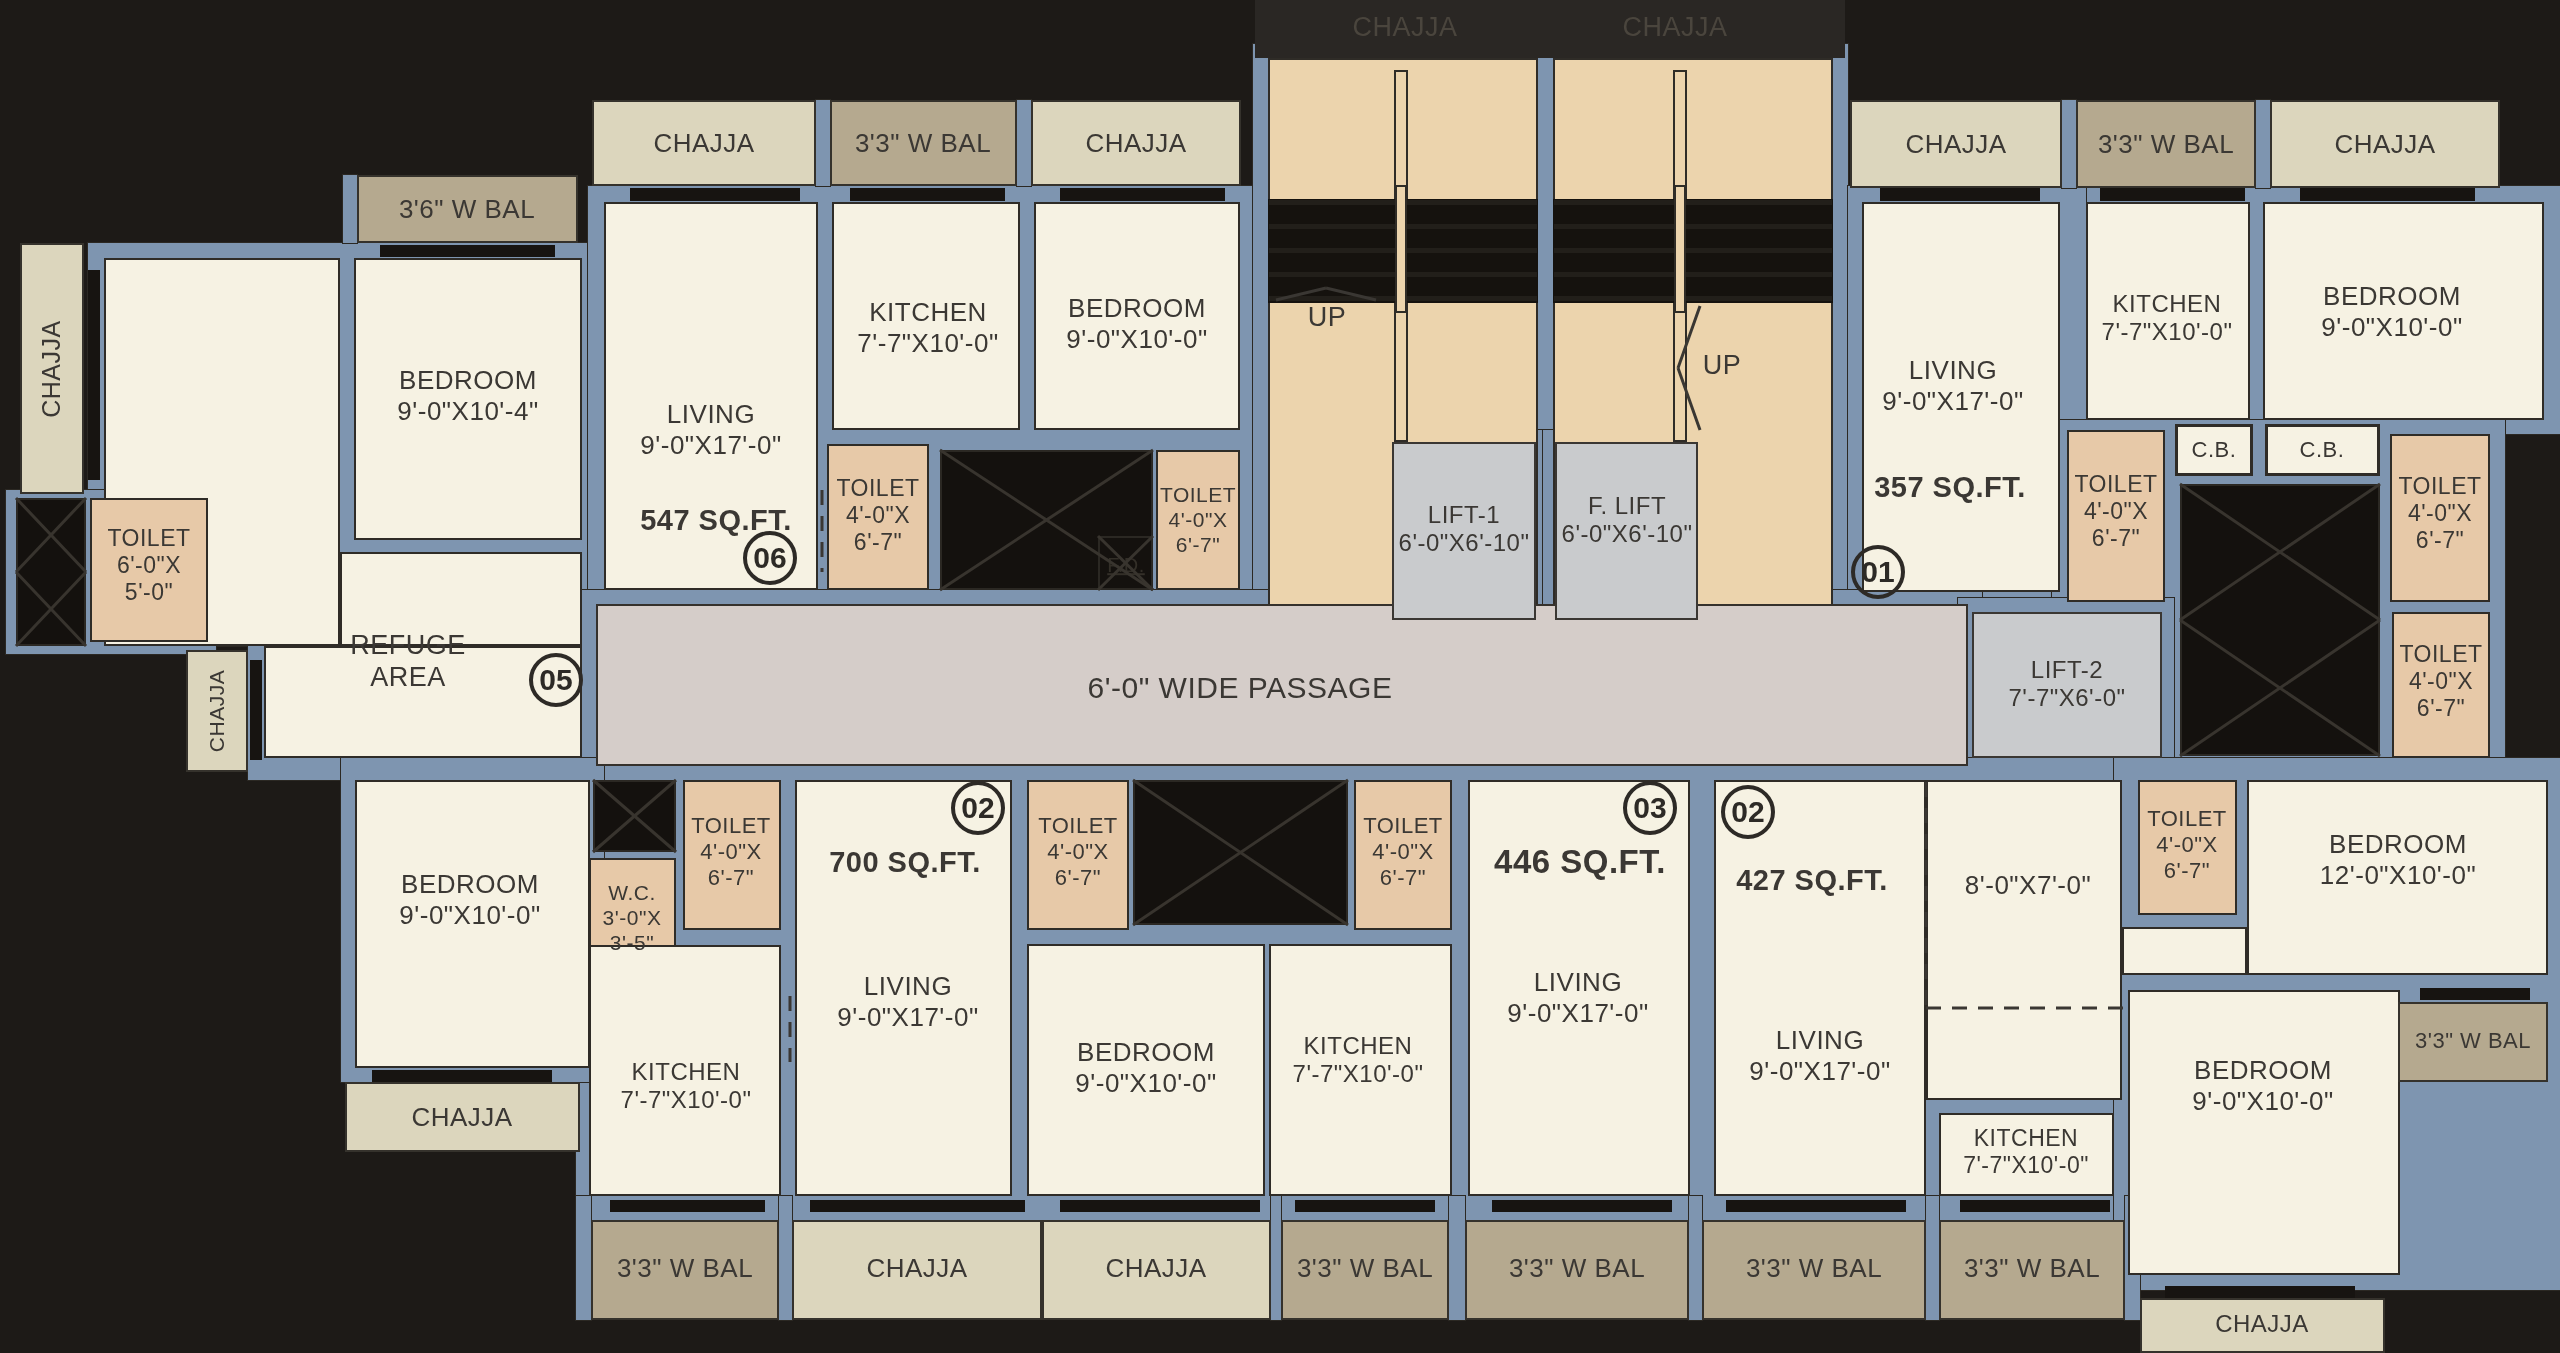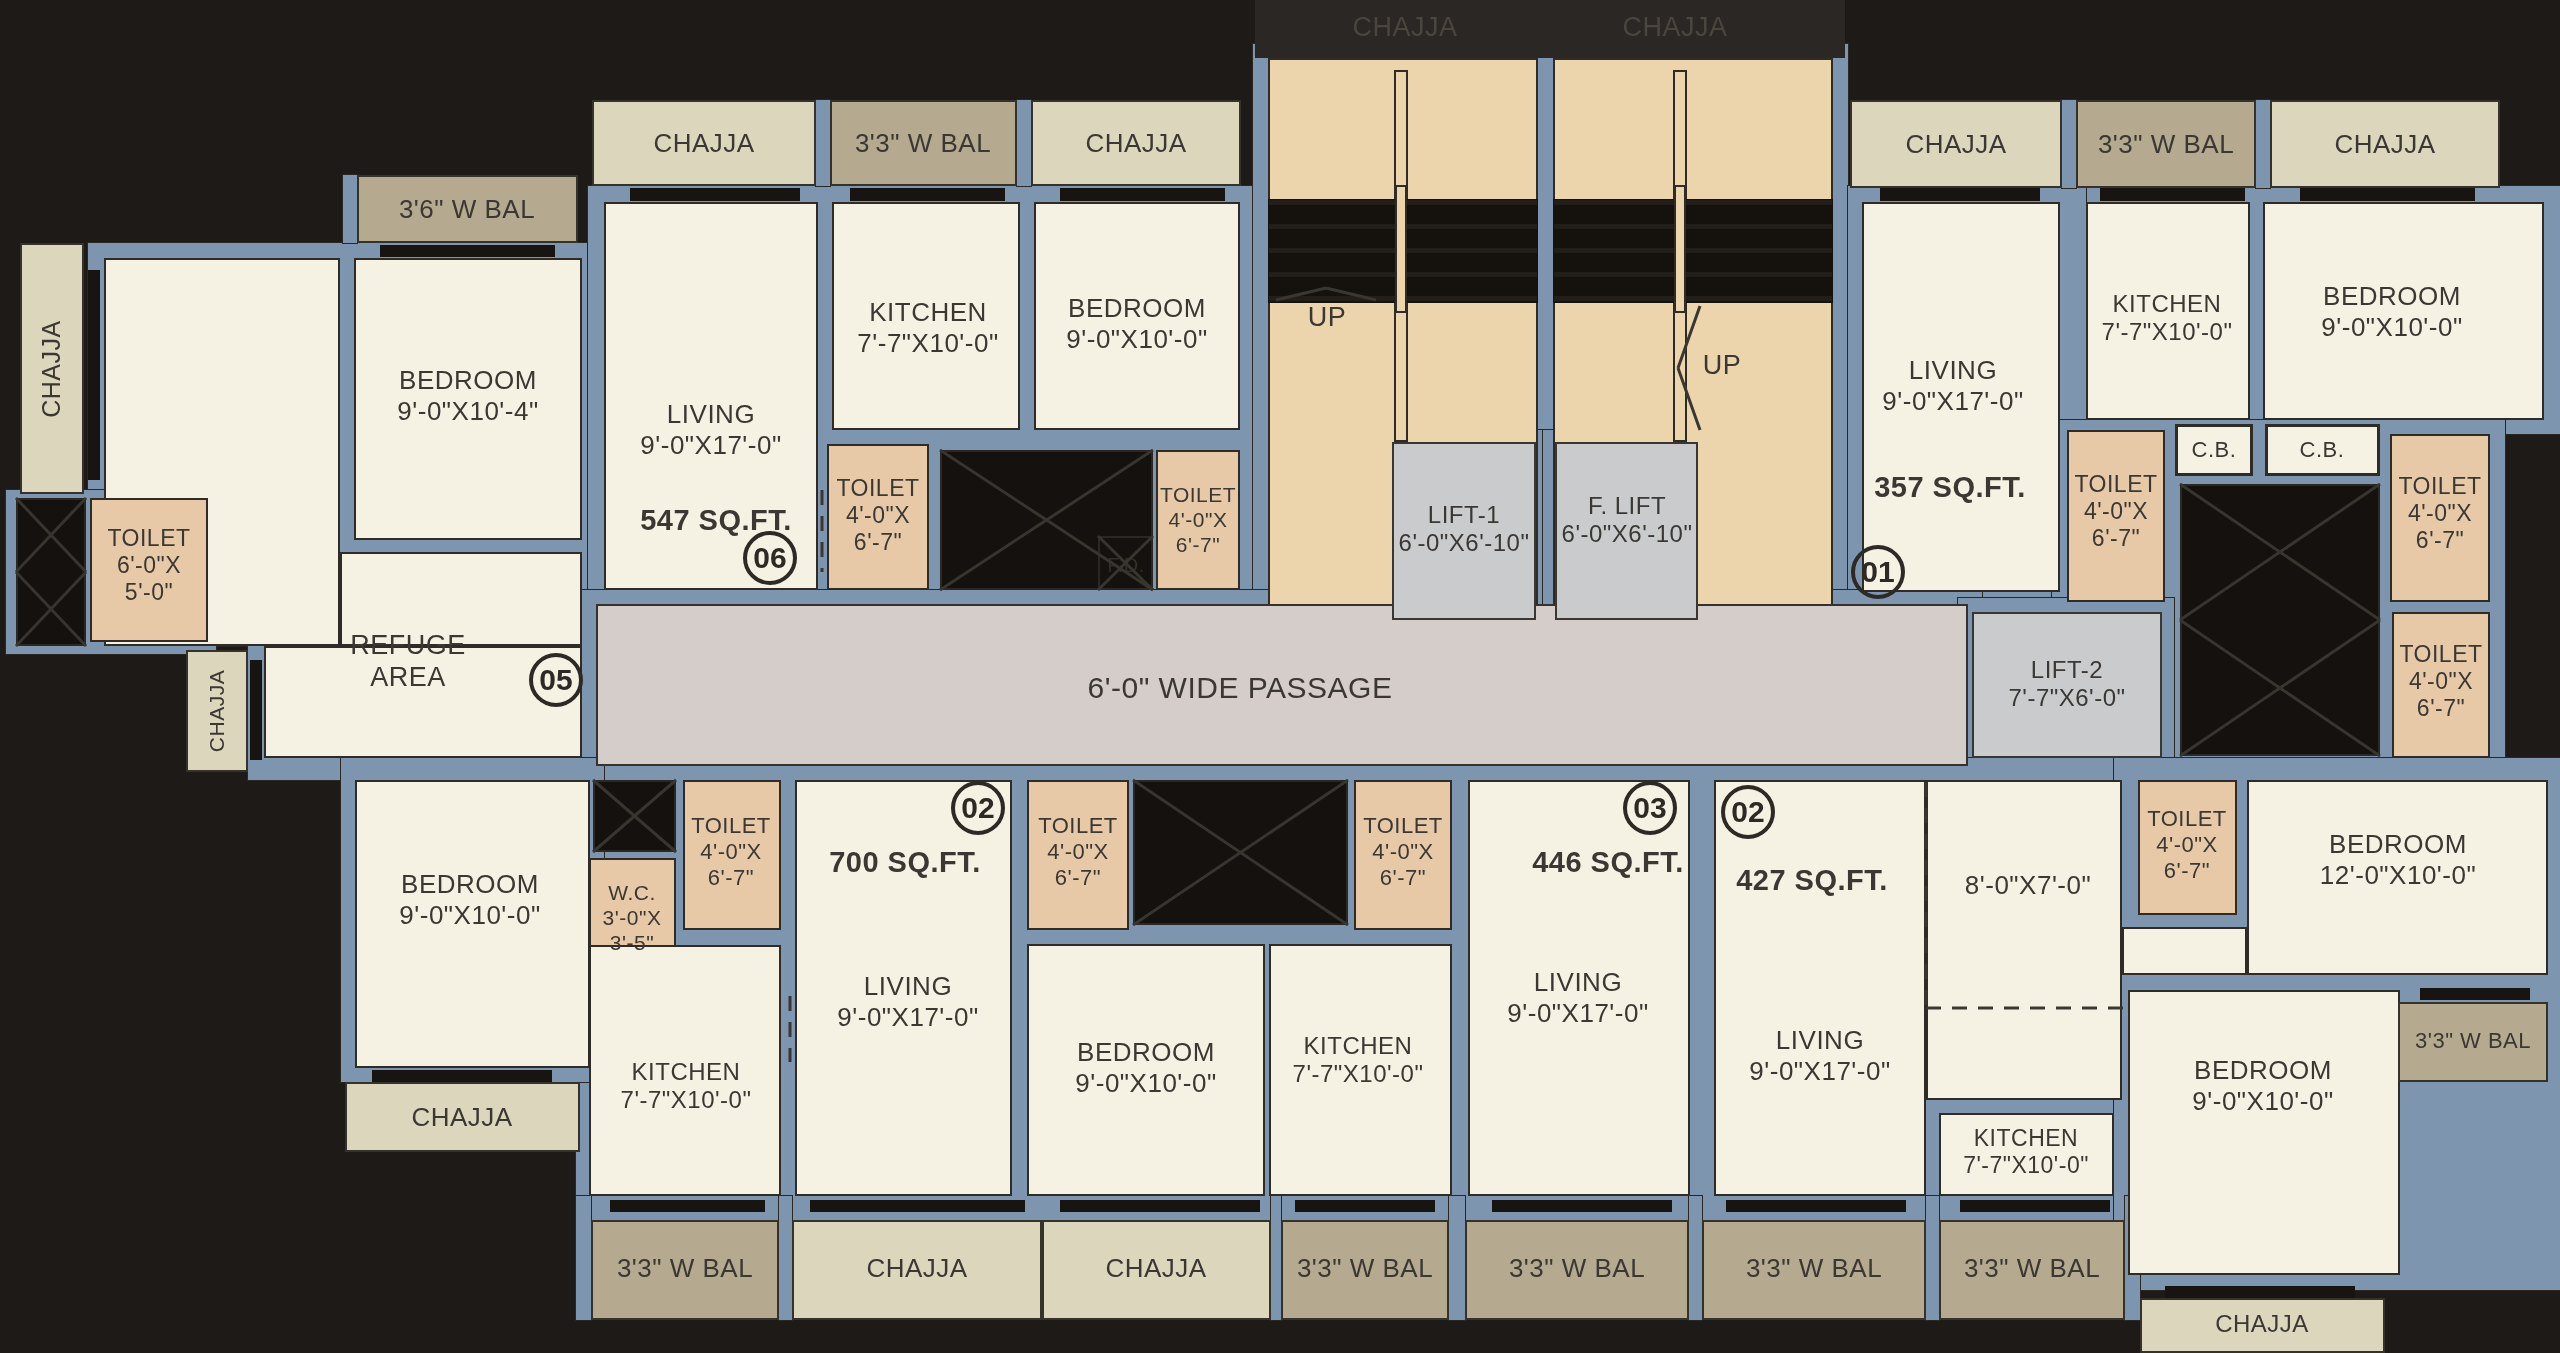--- a/index.html
+++ b/index.html
@@ -357,21 +357,21 @@
     </div>
     <div class="lbl bold" style="left: 716px; top: 520px; font-size: 29px;">
       <div>547 SQ.FT.</div>
     </div>
     <div class="lbl bold" style="left: 1950px; top: 487px; font-size: 29px;">
       <div>357 SQ.FT.</div>
     </div>
     <div class="lbl bold" style="left: 905px; top: 862px; font-size: 29px;">
       <div>700 SQ.FT.</div>
     </div>
-    <div class="lbl bold" style="left: 1580px; top: 862px; font-size: 29px; margin-left: 28px;">
+    <div class="lbl bold" style="left: 1580px; top: 862px; font-size: 33px;">
       <div>446 SQ.FT.</div>
     </div>
     <div class="lbl bold" style="left: 1812px; top: 880px; font-size: 29px;">
       <div>427 SQ.FT.</div>
     </div>
     <div class="lbl" style="left: 2028px; top: 885px; font-size: 26px;">
       <div>8'-0"X7'-0"</div>
     </div>
     <div class="lbl" style="left: 1240px; top: 688px; font-size: 30px;">
       <div>6'-0" WIDE PASSAGE</div>
@@ -381,21 +381,21 @@
     </div>
     <div class="lbl" style="left: 1722px; top: 366px; font-size: 27px;">
       <div>UP</div>
     </div>
     <div class="lbl dark" style="left: 1405px; top: 28px; font-size: 27px;">
       <div>CHAJJA</div>
     </div>
     <div class="lbl dark" style="left: 1675px; top: 28px; font-size: 27px;">
       <div>CHAJJA</div>
     </div>
-    <div class="lbl faint" style="left: 1126px; top: 566px; font-size: 20px;">
+    <div class="lbl faint" style="left: 1126px; top: 566px; font-size: 20px; text-decoration: underline;">
       <div>F.D.</div>
     </div>
     <div class="circle" style="left: 1878px; top: 572px; width: 46px; height: 46px; font-size: 30px;">01</div>
     <div class="circle" style="left: 1748px; top: 812px; width: 46px; height: 46px; font-size: 30px; text-align: center;">02</div>
     <div class="circle" style="left: 1650px; top: 808px; width: 46px; height: 46px; font-size: 30px;">03</div>
     <div class="circle" style="left: 978px; top: 808px; width: 46px; height: 46px; font-size: 30px;">02</div>
     <div class="circle" style="left: 556px; top: 680px; width: 46px; height: 46px; font-size: 30px;">05</div>
     <div class="circle" style="left: 770px; top: 558px; width: 46px; height: 46px; font-size: 30px;">06</div>
     <svg id="lineart" width="2560" height="1353">
       <line x1="16" y1="498" x2="86" y2="572" stroke="#38342e" stroke-width="3"></line>

